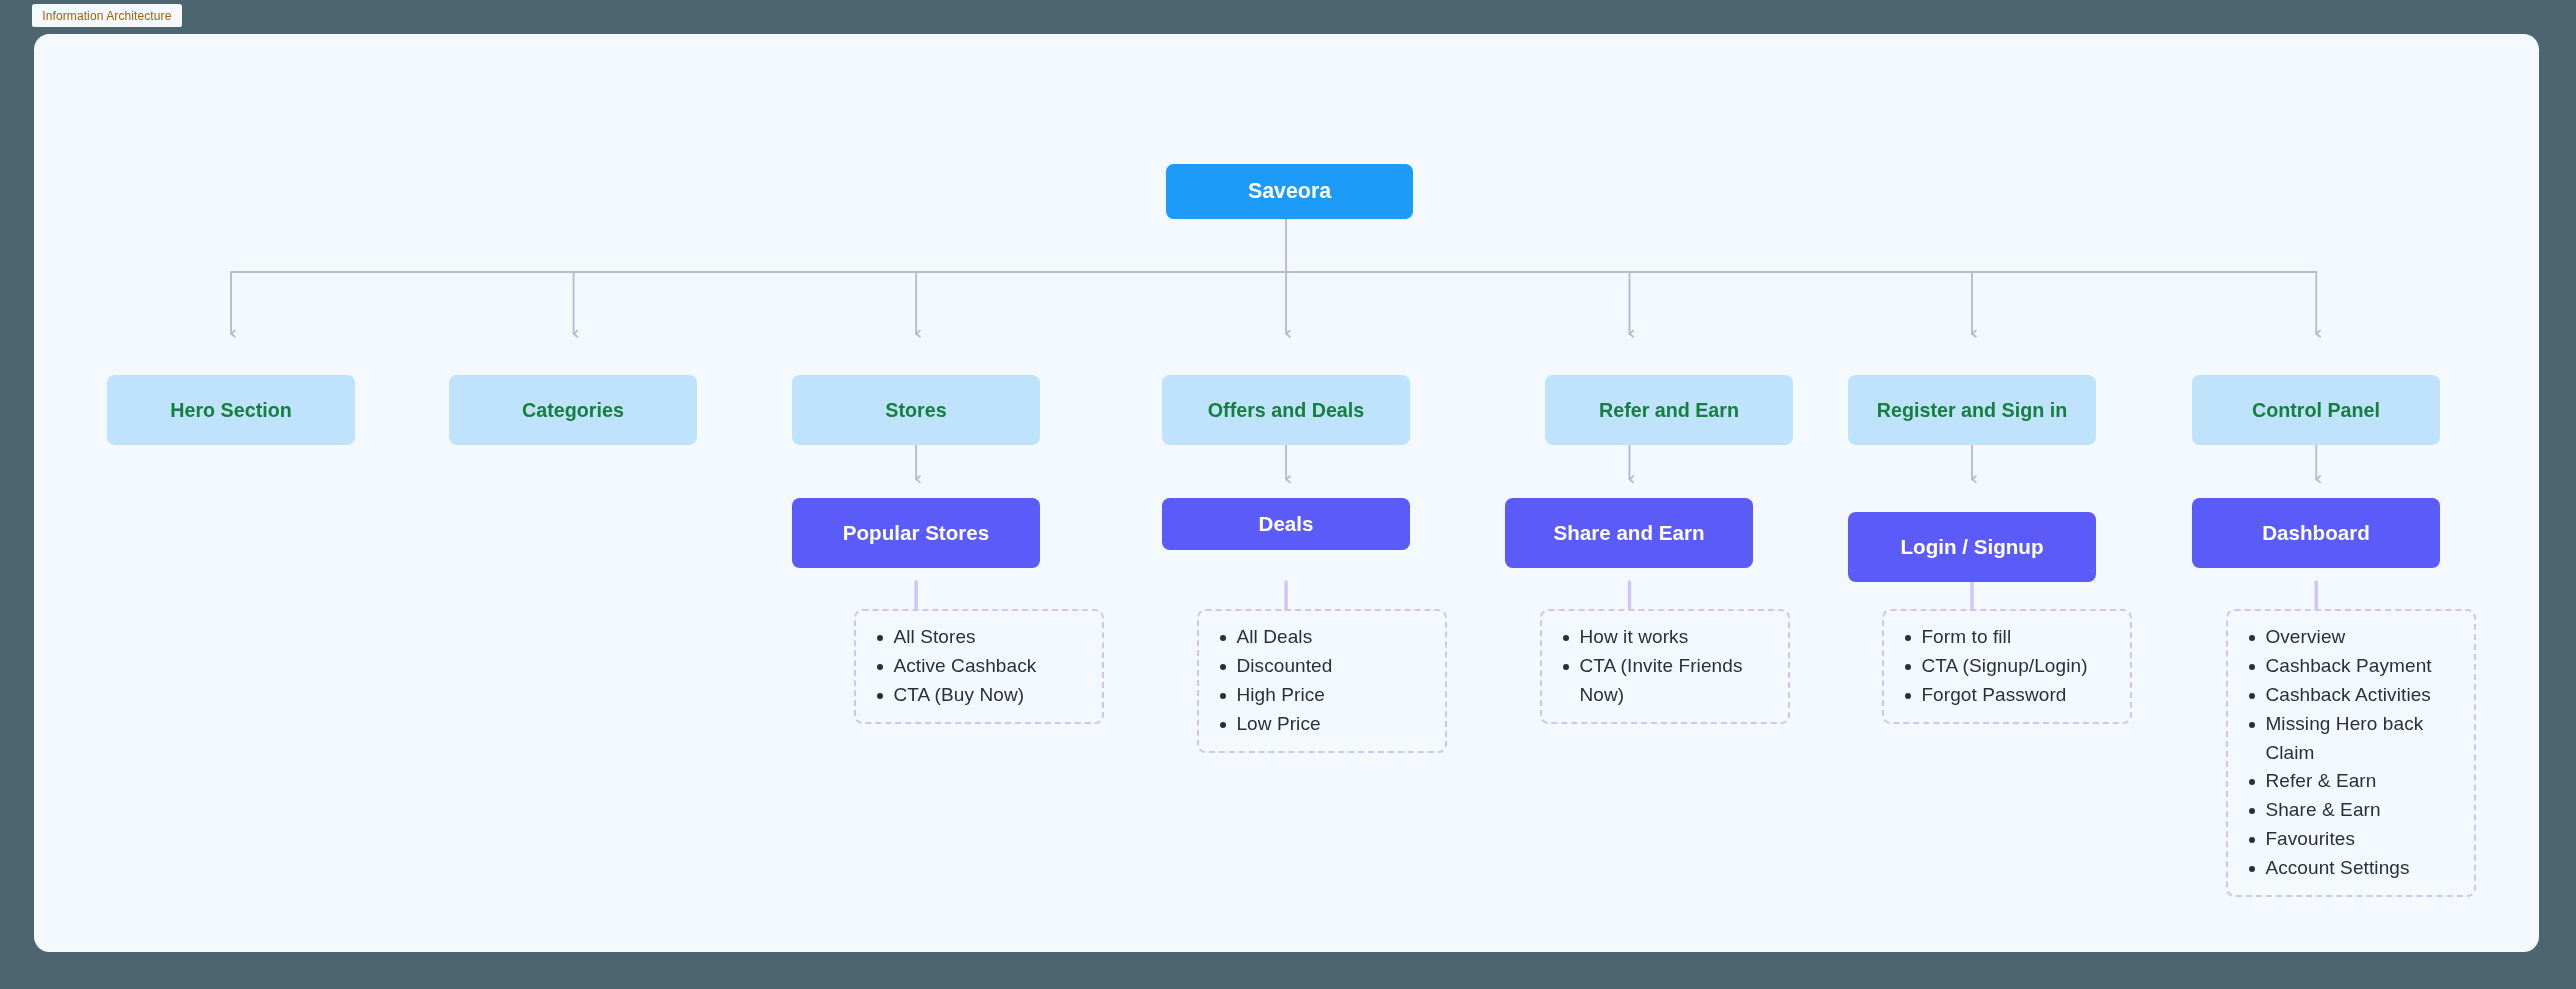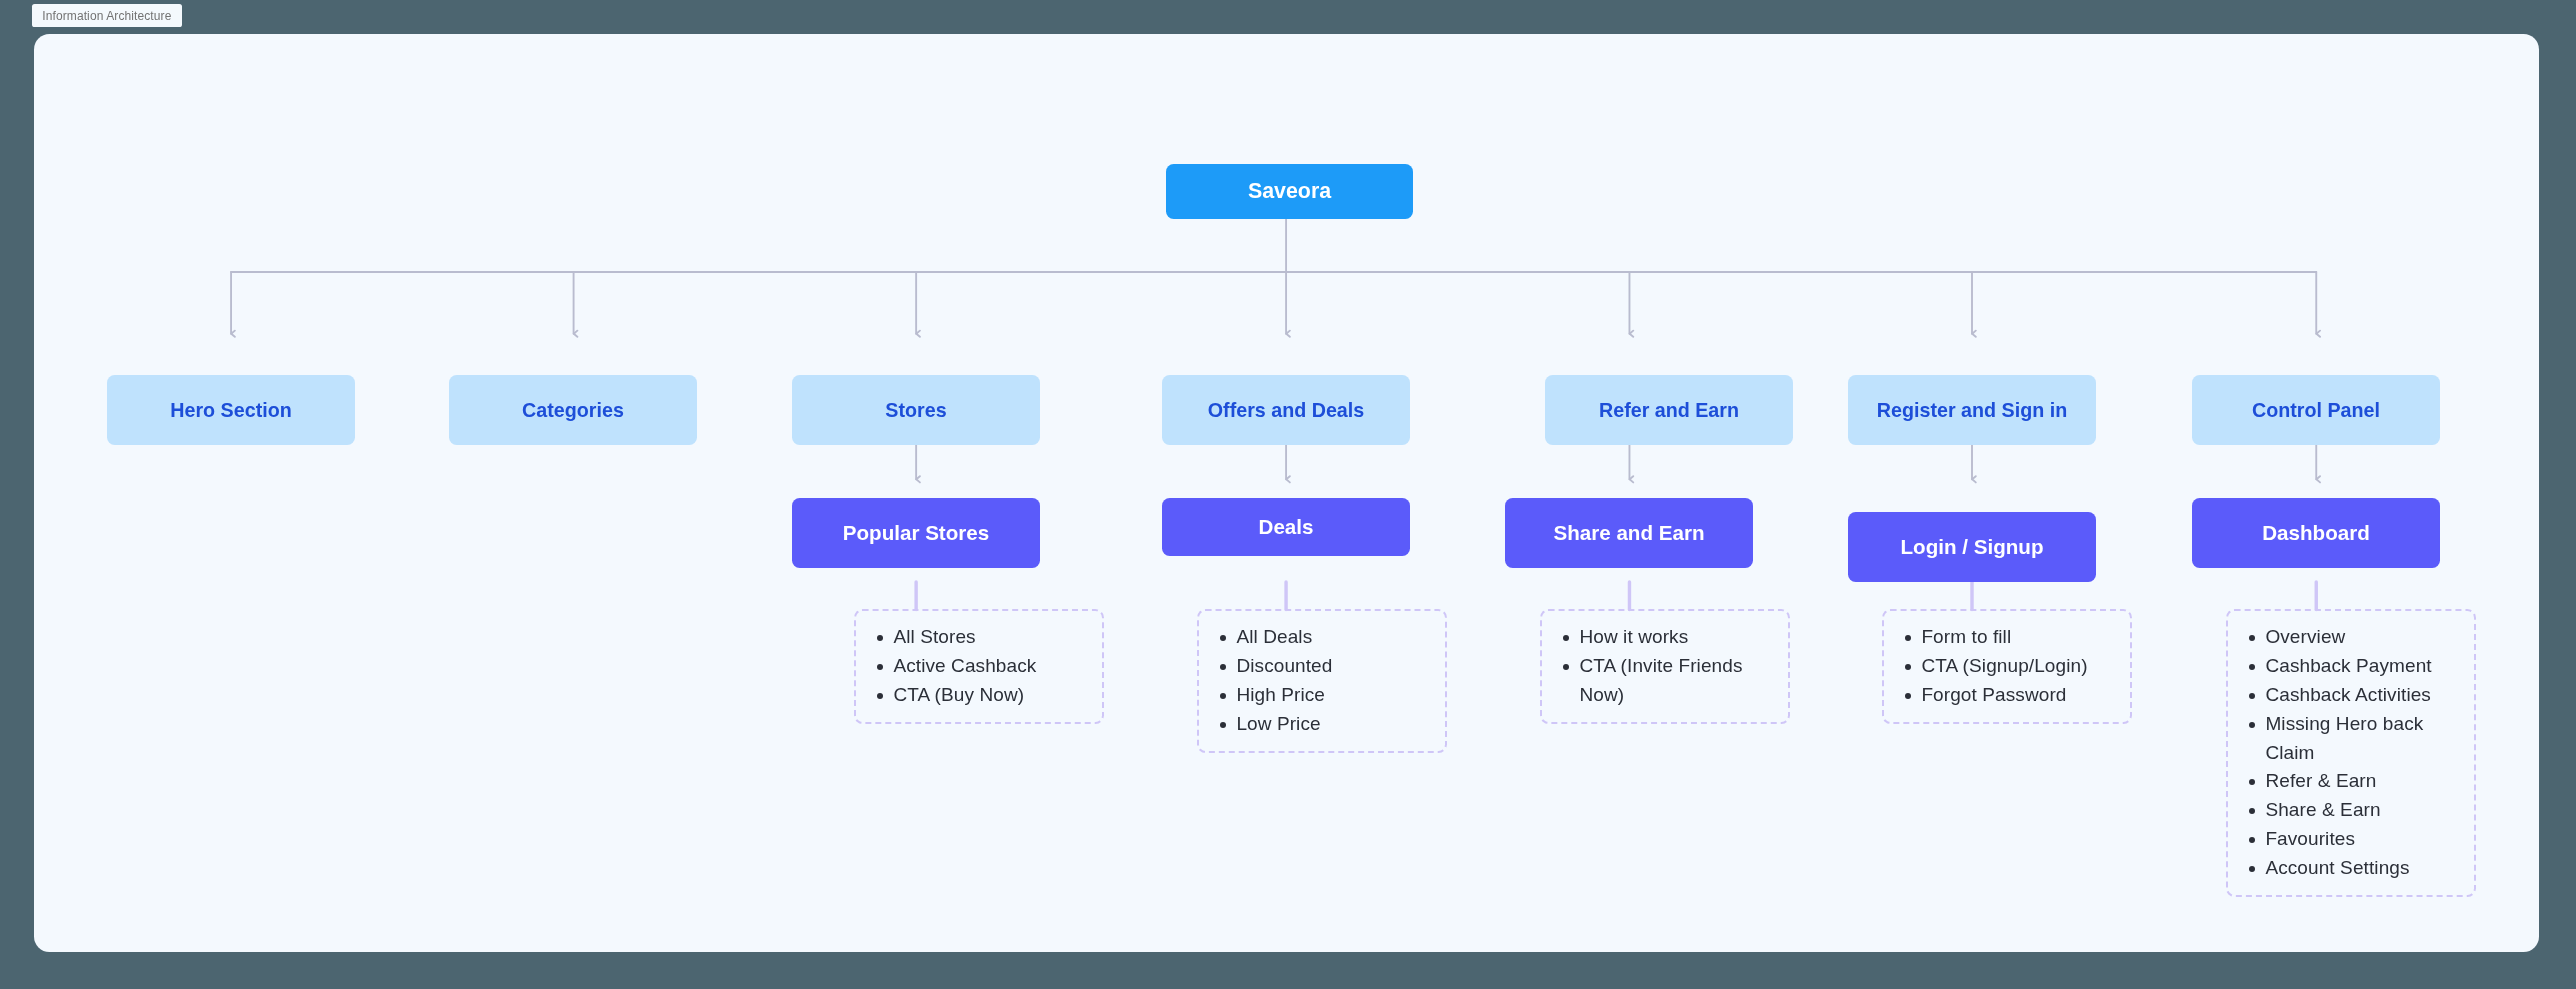--- a/index.html
+++ b/index.html
@@ -21,21 +21,21 @@
     position: absolute;
     left: 32px;
     top: 4.3px;
     height: 23px;
     padding: 0 10.3px;
     display: flex;
     align-items: center;
     background: #f4f9fd;
     border-radius: 2.6px;
     font-size: 12px;
-    color: #737373;
+    color: #a16207;
     letter-spacing: 0.1px;
     white-space: nowrap;
     z-index: 20;
   }
 
   
   .canvas {
     position: absolute;
     left: 34px;
     top: 34px;
@@ -75,21 +75,21 @@
   }
 
   .node-root {
     background: #1d9bf8;
     color: #ffffff;
     font-size: 21.4px;
   }
 
   .node-l1 {
     background: #bfe2fd;
-    color: #1d4ed8;
+    color: #15803d;
     font-size: 19.7px;
   }
 
   .node-l2 {
     background: #5b5bfa;
     color: #ffffff;
     font-size: 20.6px;
   }
 
   
@@ -202,21 +202,21 @@
     </div>
 
     <div class="node node-l1" style="left:2158px; top:341px; width:248px; height:70px;">
       <span>Control Panel</span>
     </div>
 
     <div class="node node-l2" style="left:758px; top:464px; width:248px; height:70px;">
       <span>Popular Stores</span>
     </div>
 
-    <div class="node node-l2" style="left:1128px; top:464px; width:248px; height:58px;">
+    <div class="node node-l2" style="left:1128px; top:464px; width:248px; height:52px;">
       <span>Deals</span>
     </div>
 
     <div class="node node-l2" style="left:1471px; top:464px; width:248px; height:70px;">
       <span>Share and Earn</span>
     </div>
 
     <div class="node node-l2" style="left:1814px; top:464px; width:248px; height:70px;margin-top:14px;">
       <span>Login / Signup</span>
     </div>

